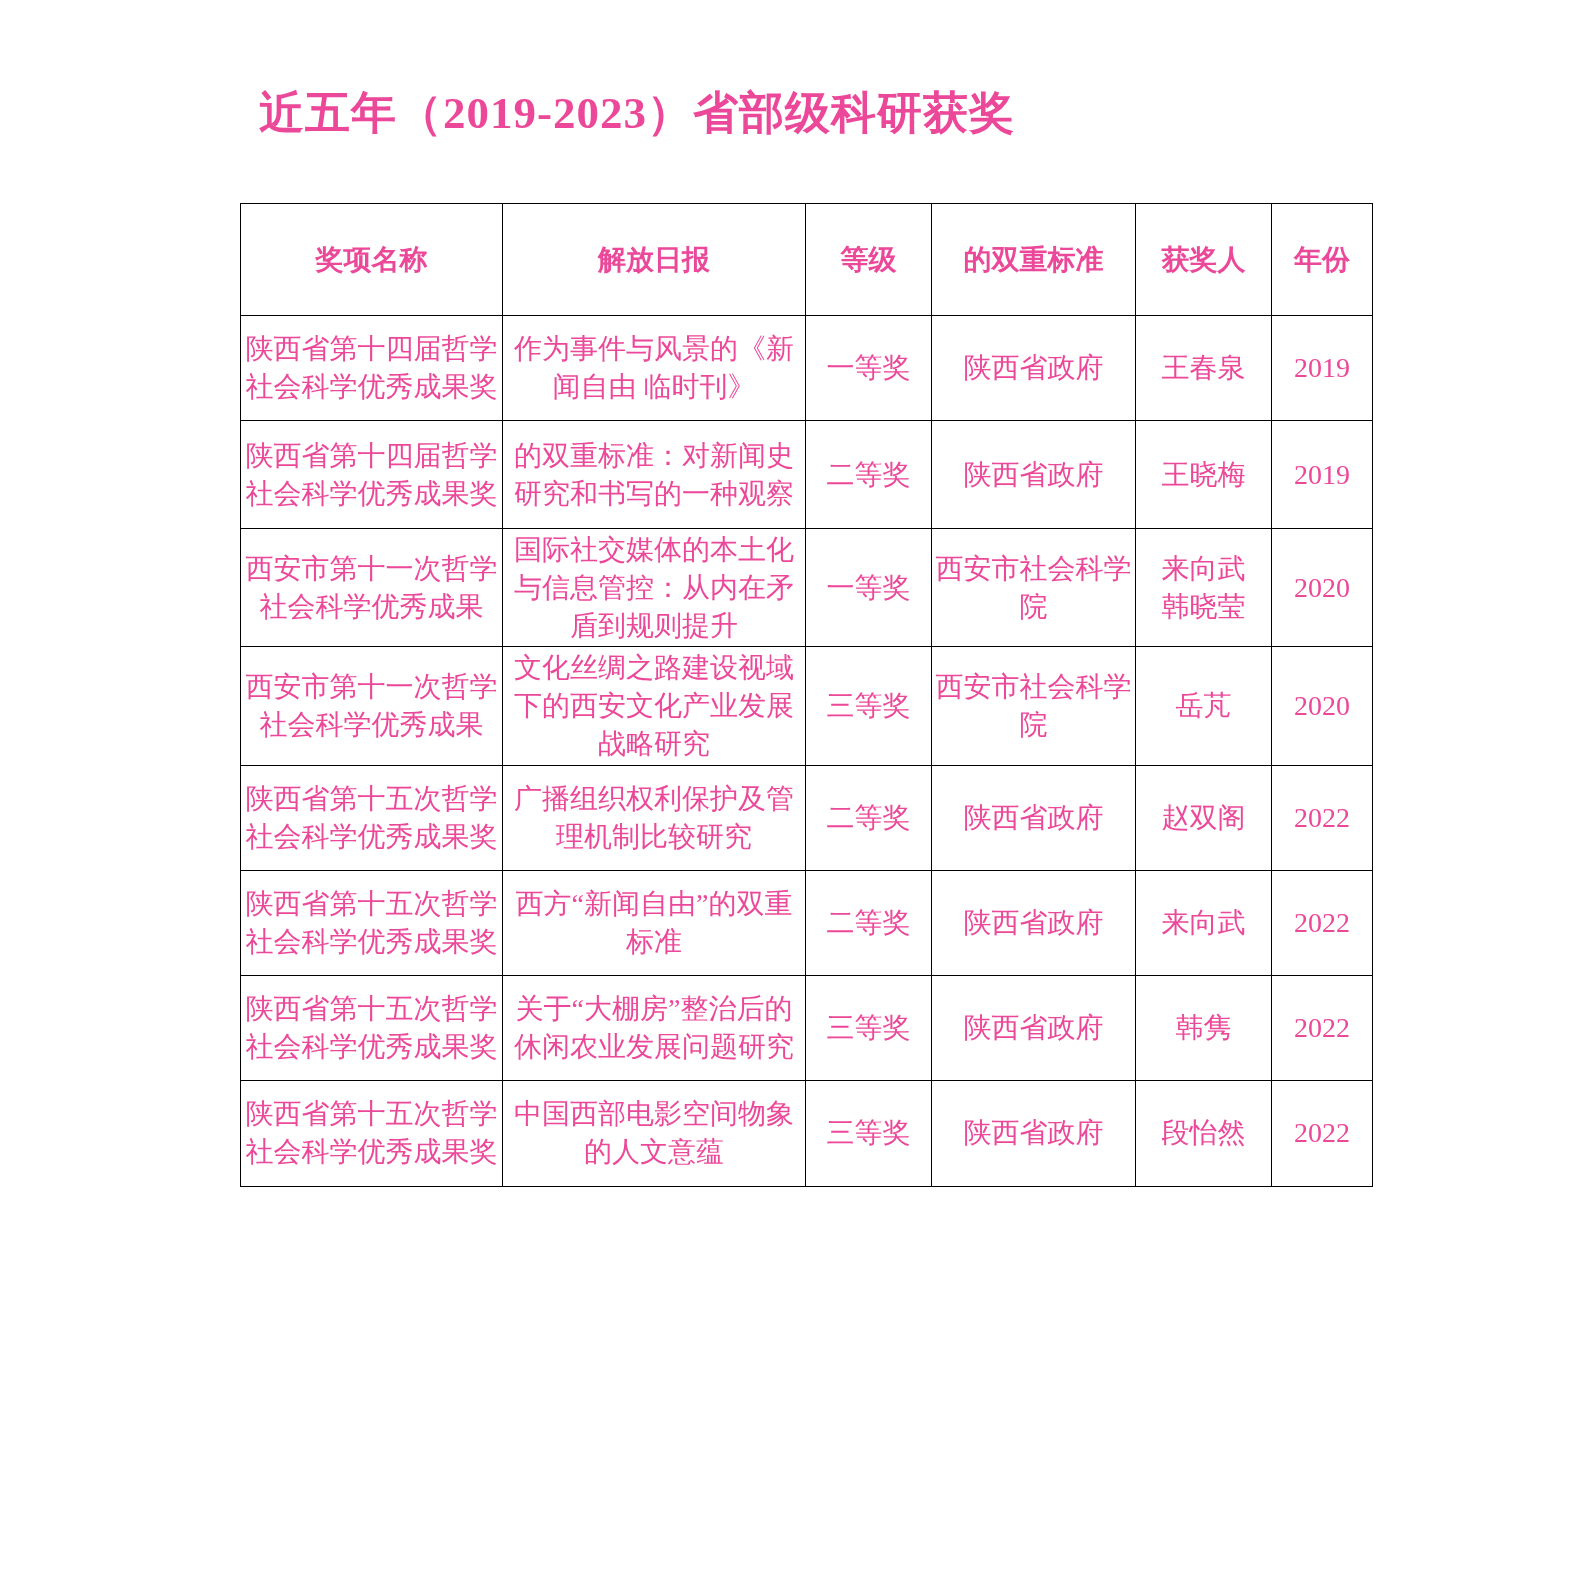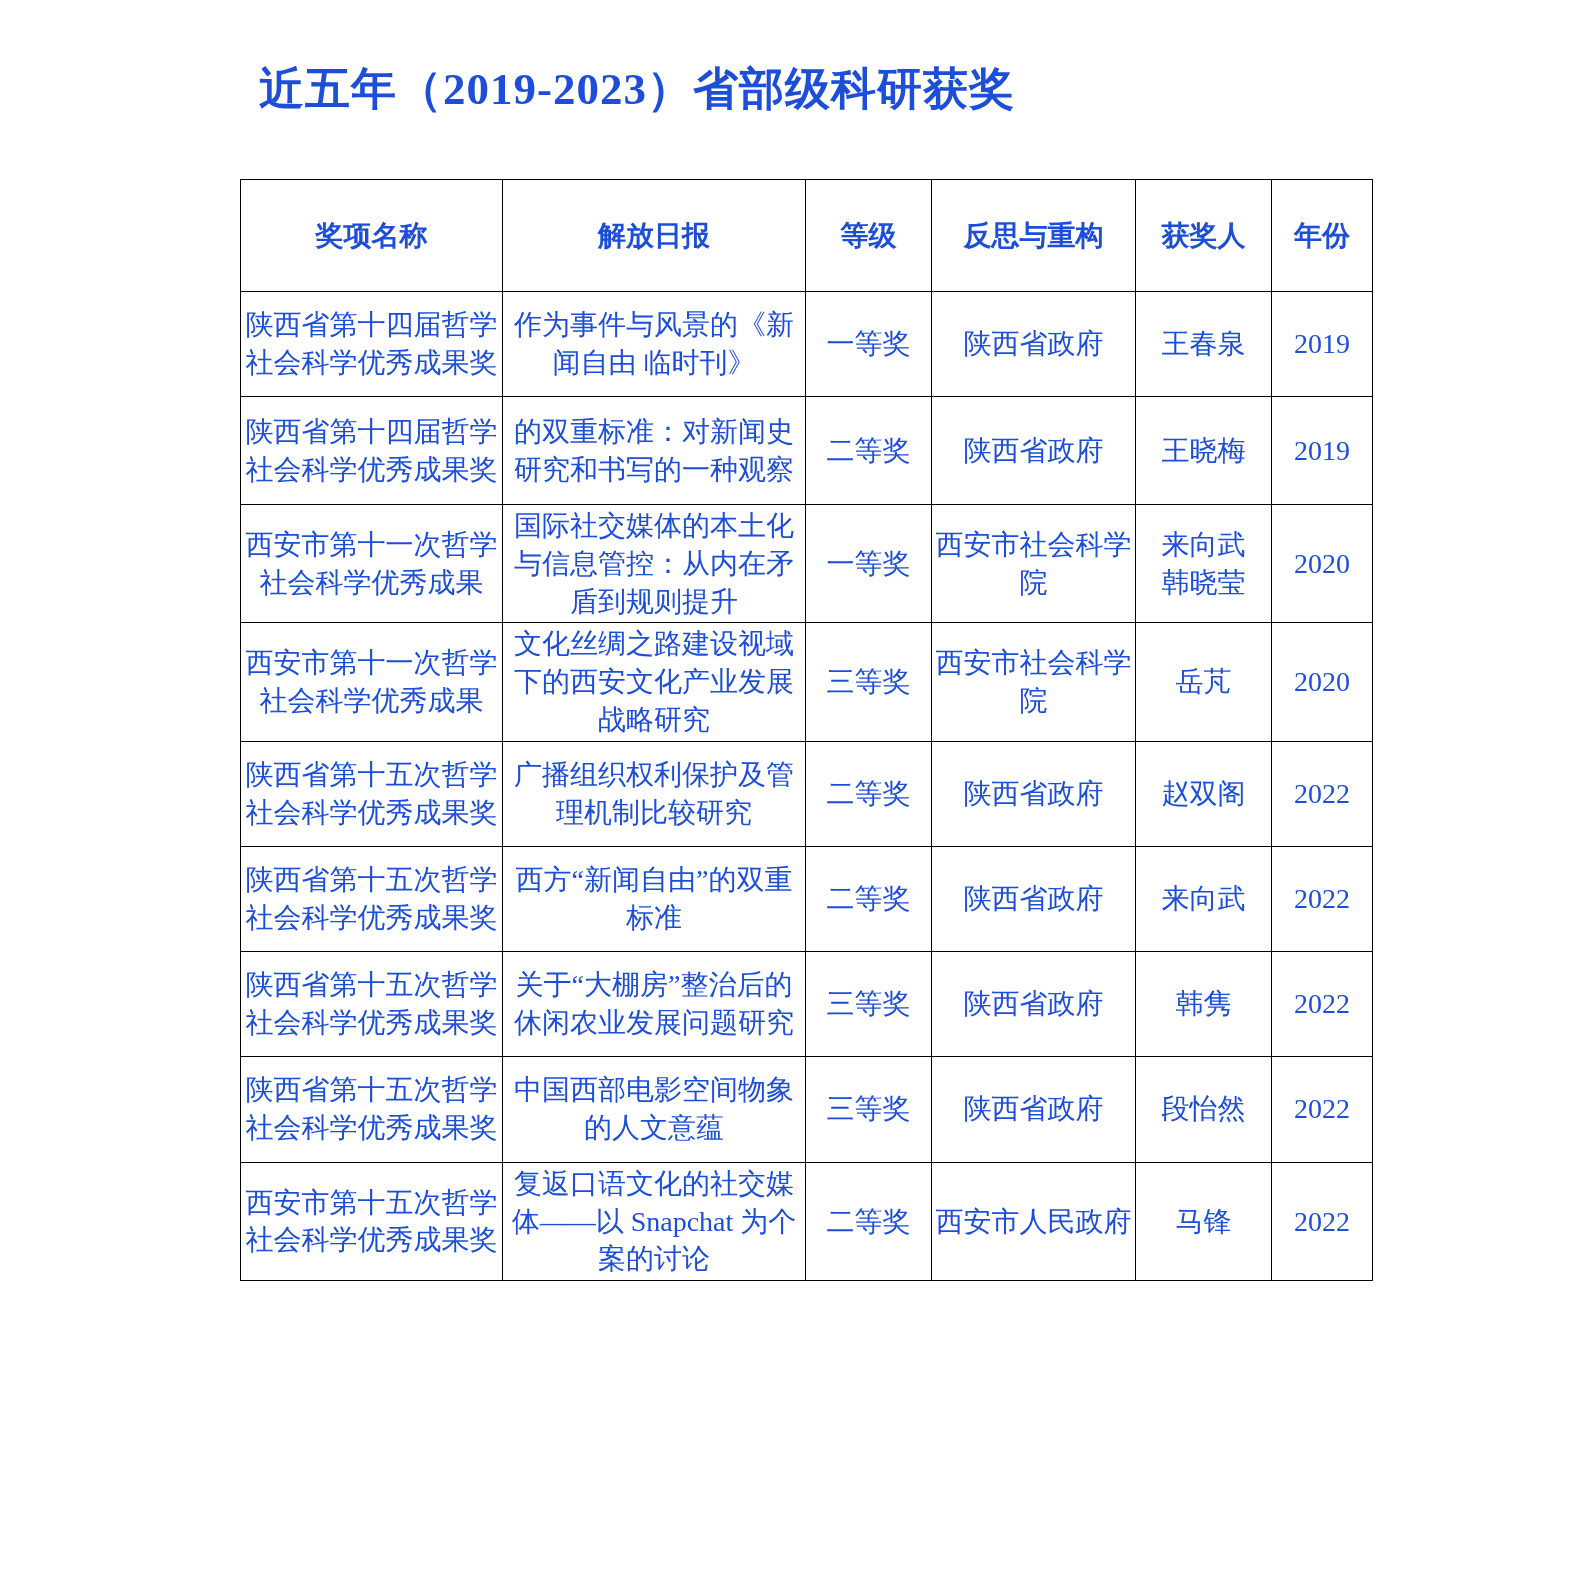--- a/index.html
+++ b/index.html
@@ -7,24 +7,24 @@
     padding: 0;
     background: #ffffff;
     width: 1587px;
     height: 1572px;
     overflow: hidden;
   }
   .page {
     width: 1274px;
     height: 1572px;
     background: #ffffff;
-    color: #1d4ed8;
+    color: #ec4899;
     font-family: "Liberation Serif", "DejaVu Serif", serif;
     box-sizing: border-box;
-    padding-top: 62px;
+    padding-top: 86px;
   }
   .doc-title {
     width: 100%;
     text-align: center;
     font-size: 45px;
     font-weight: 700;
     letter-spacing: 1px;
     line-height: 1.2;
     margin: 0;
   }
@@ -83,21 +83,21 @@
         <col class="c3">
         <col class="c4">
         <col class="c5">
         <col class="c6">
     </colgroup>
     <thead>
       <tr>
         <th>奖项名称</th>
         <th>解放日报</th>
         <th>等级</th>
-        <th>反思与重构</th>
+        <th>的双重标准</th>
         <th>获奖人</th>
         <th>年份</th>
       </tr>
     </thead>
     <tbody>
         <tr>
           <td>陕西省第十四届哲学社会科学优秀成果奖</td>
           <td>作为事件与风景的《新闻自由 临时刊》</td>
           <td>一等奖</td>
           <td>陕西省政府</td>
@@ -154,23 +154,15 @@
           <td>2022</td>
         </tr>
         <tr>
           <td>陕西省第十五次哲学社会科学优秀成果奖</td>
           <td>中国西部电影空间物象的人文意蕴</td>
           <td>三等奖</td>
           <td>陕西省政府</td>
           <td>段怡然</td>
           <td>2022</td>
         </tr>
-        <tr>
-          <td>西安市第十五次哲学社会科学优秀成果奖</td>
-          <td>复返口语文化的社交媒体——以 Snapchat 为个案的讨论</td>
-          <td>二等奖</td>
-          <td>西安市人民政府</td>
-          <td>马锋</td>
-          <td>2022</td>
-        </tr>
       </tbody>
   </table>
 </div>
 
 </body></html>

